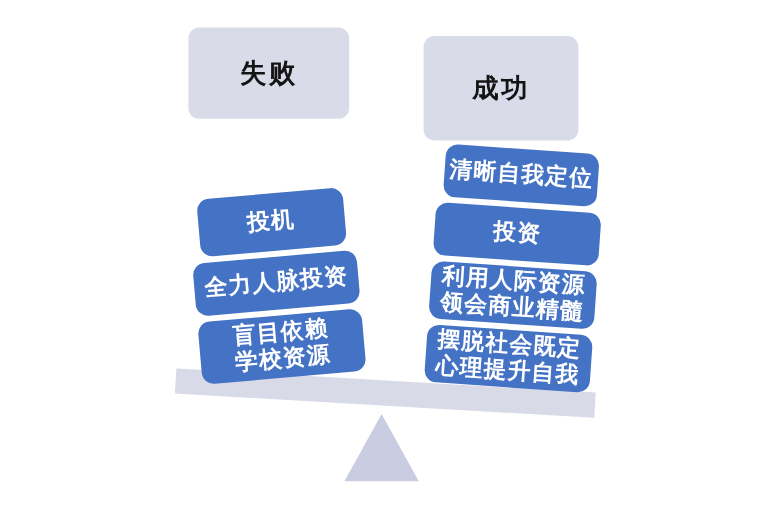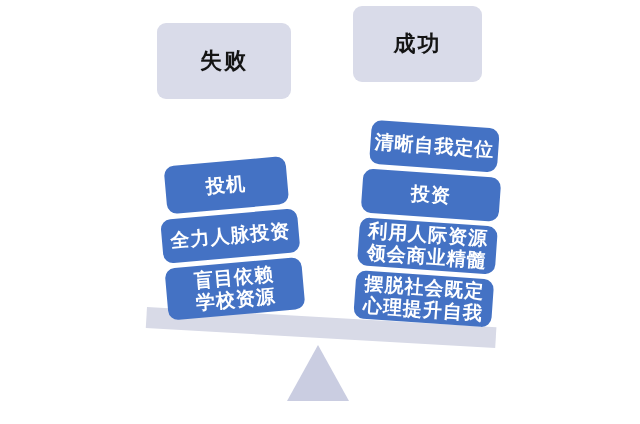--- a/index.html
+++ b/index.html
@@ -19,21 +19,21 @@
     border-radius: 9px;
     display: flex;
     align-items: center;
     justify-content: center;
     font-size: 22px;
     font-weight: 700;
     color: #141414;
     letter-spacing: 2px;
   }
   #label-left  { left: 157px; top: 23px; width: 134px; height: 76px; }
-  #label-right { left: 353px; top: 6px; width: 129px; height: 76px; }
+  #label-right { left: 353px; top: 30px; width: 129px; height: 87px; }
 
   
   #beam {
     position: absolute;
     left: 147px; top: 307px;
     width: 350px; height: 21px;
     background: #d8dae7;
     transform: rotate(3.3deg);
     transform-origin: 0 0;
     z-index: 1;

